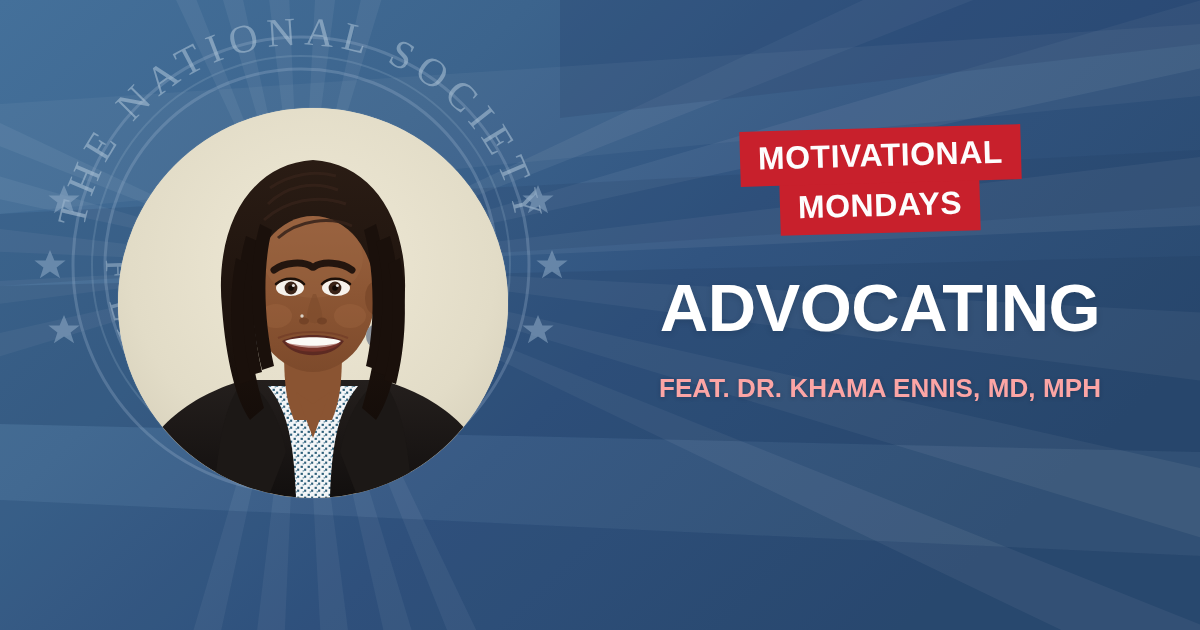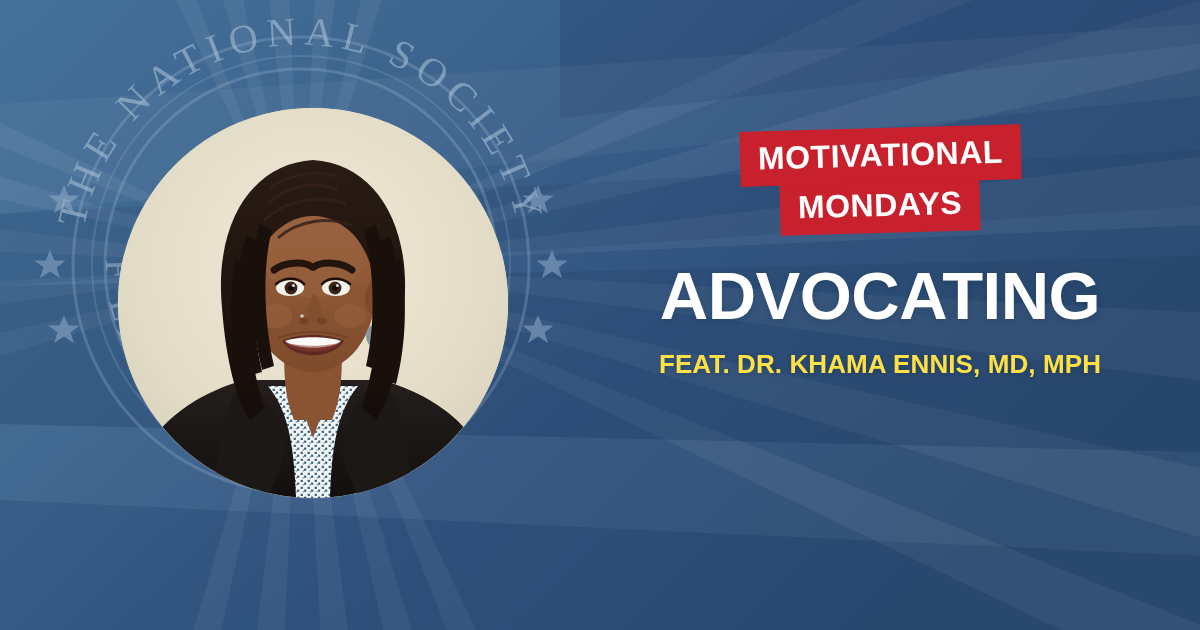--- a/index.html
+++ b/index.html
@@ -76,28 +76,28 @@
   }
 
   .headline{
     color:#ffffff;
     font-weight:700;
     font-size:67px;
     line-height:.96;
     text-align:right;
     letter-spacing:-.5px;
     text-transform:uppercase;
-    margin:0;
+    margin:12px;
     text-shadow:0 2px 6px rgba(10,25,45,.18);
   }
   .headline .hl{display:block;white-space:nowrap;}
 
   .subtitle{
     margin-top:21px;
-    color:#fde047;
+    color:#fca5a5;
     font-weight:700;
     font-size:26px;
     letter-spacing:.1px;
     text-align:right;
     white-space:nowrap;
     text-shadow:0 1px 4px rgba(10,25,45,.25);
   }
 </style>
 </head>
 <body>

